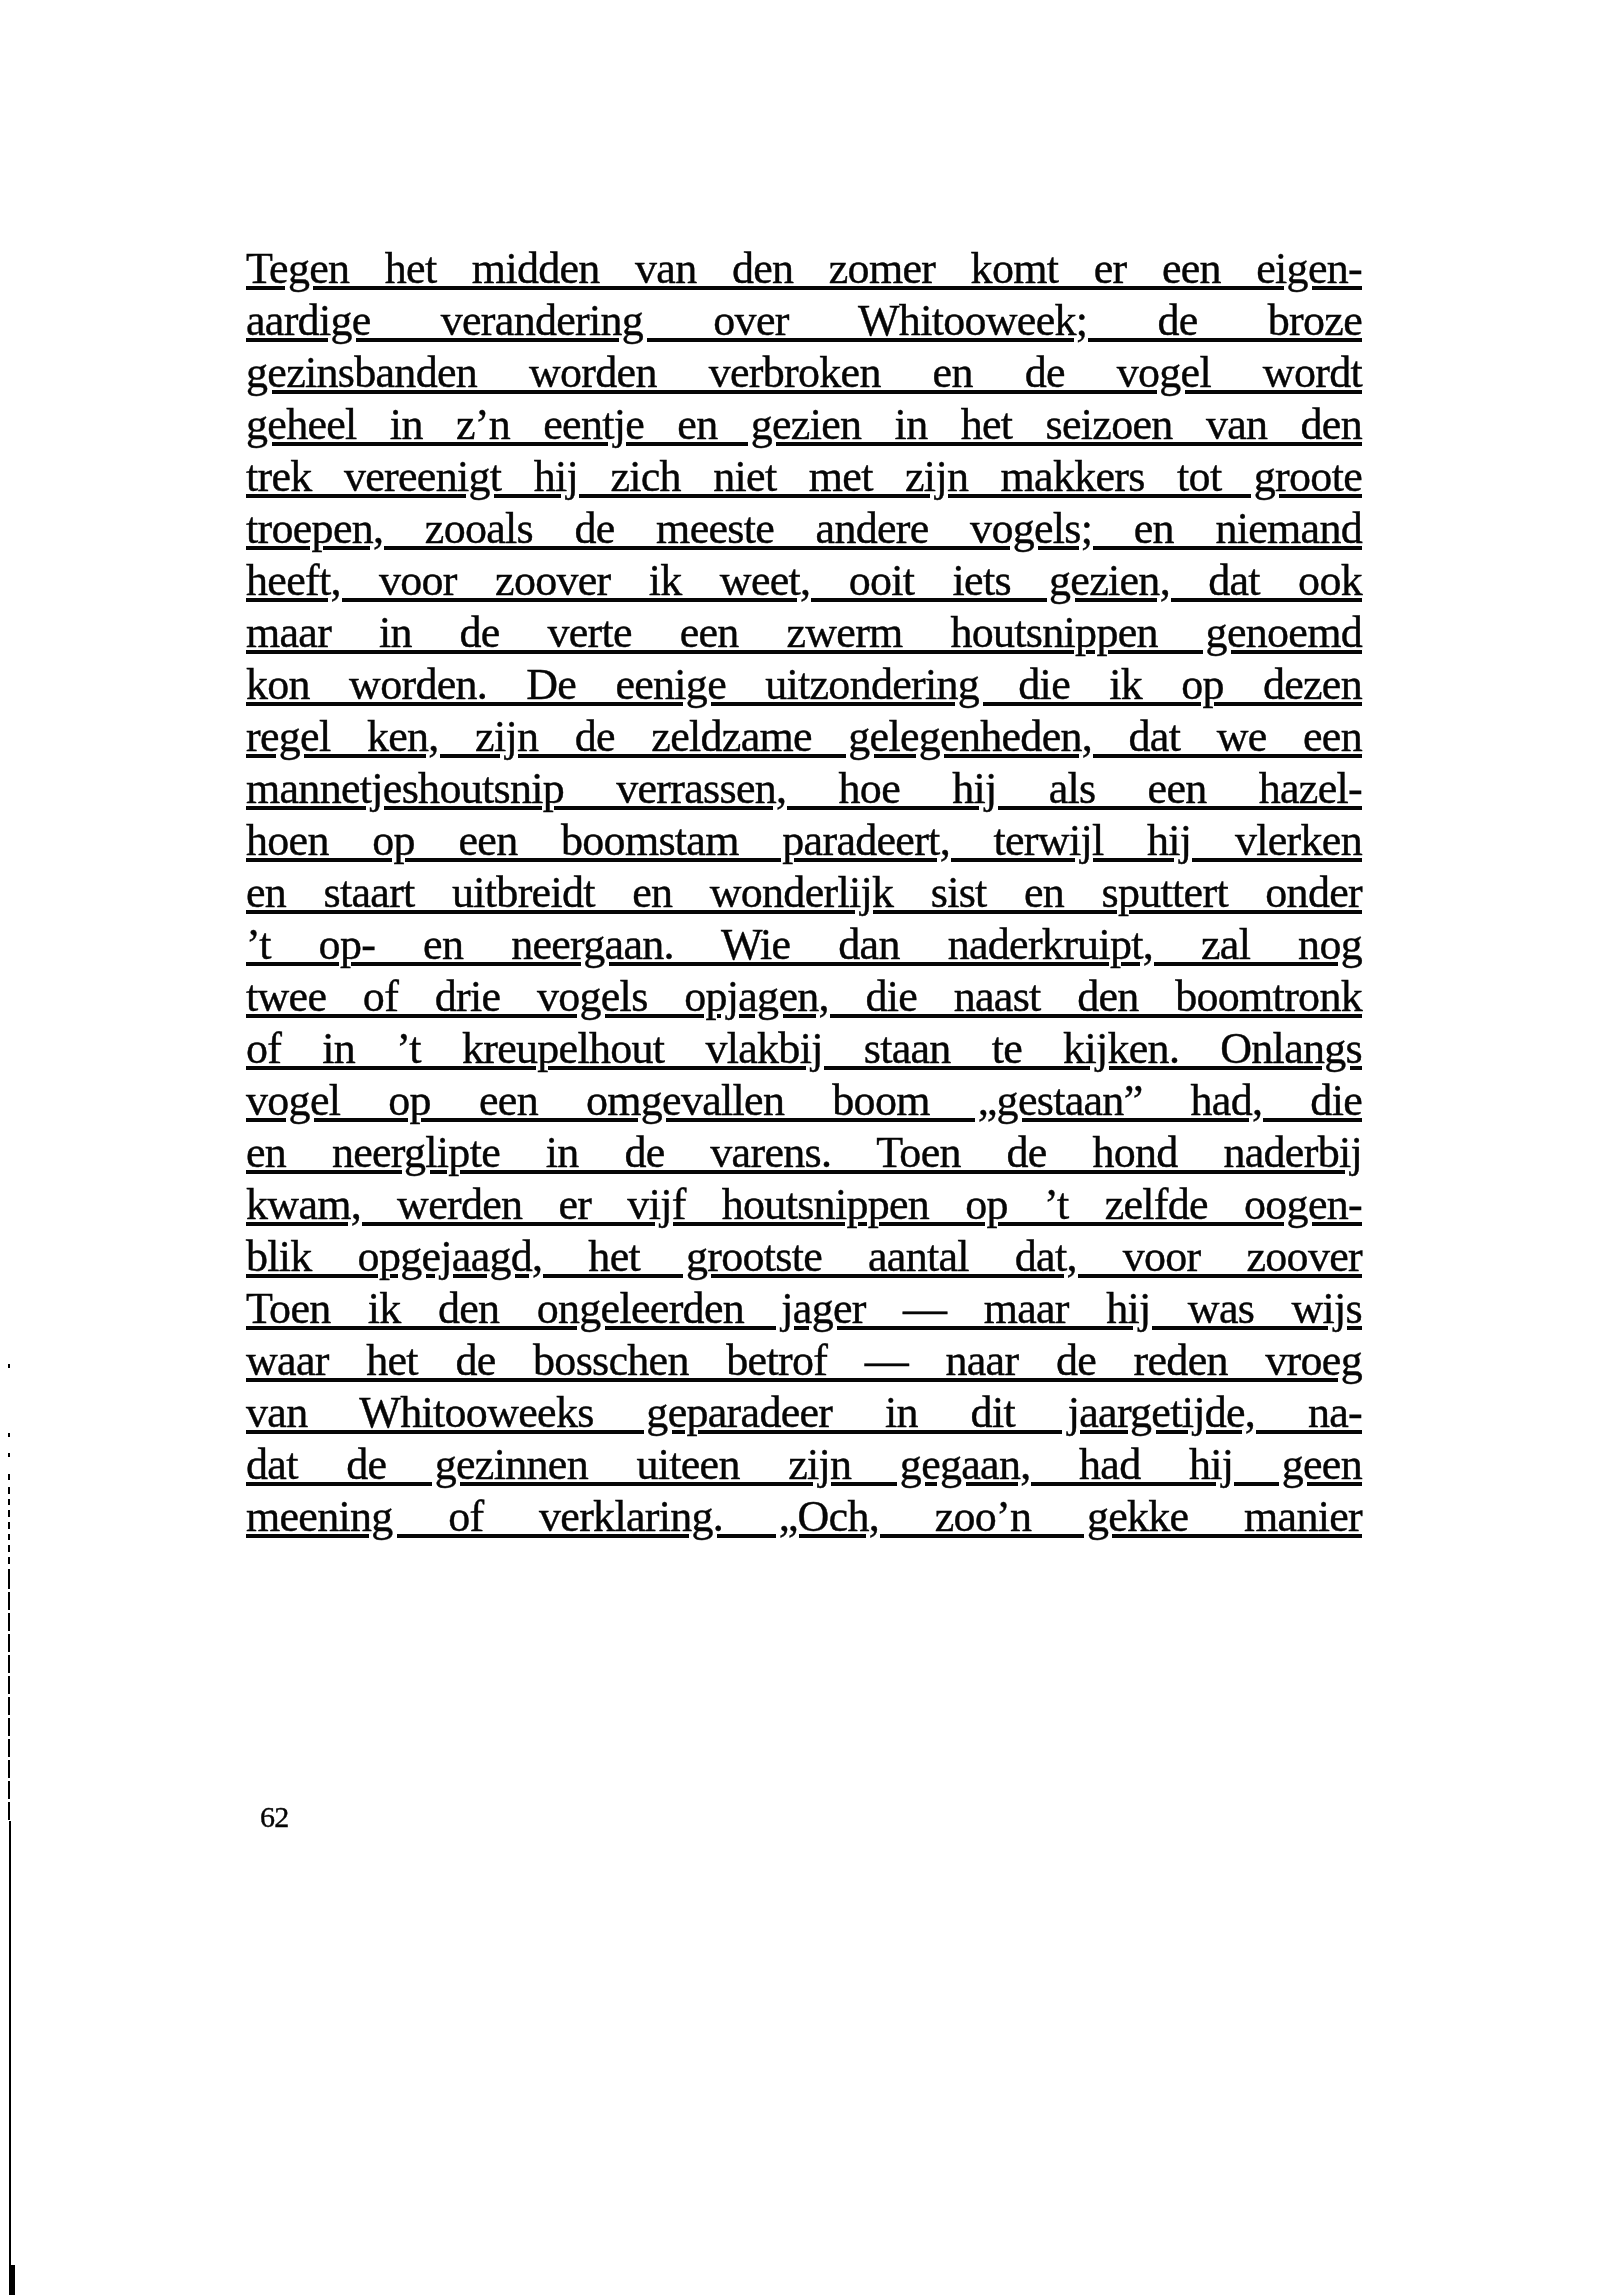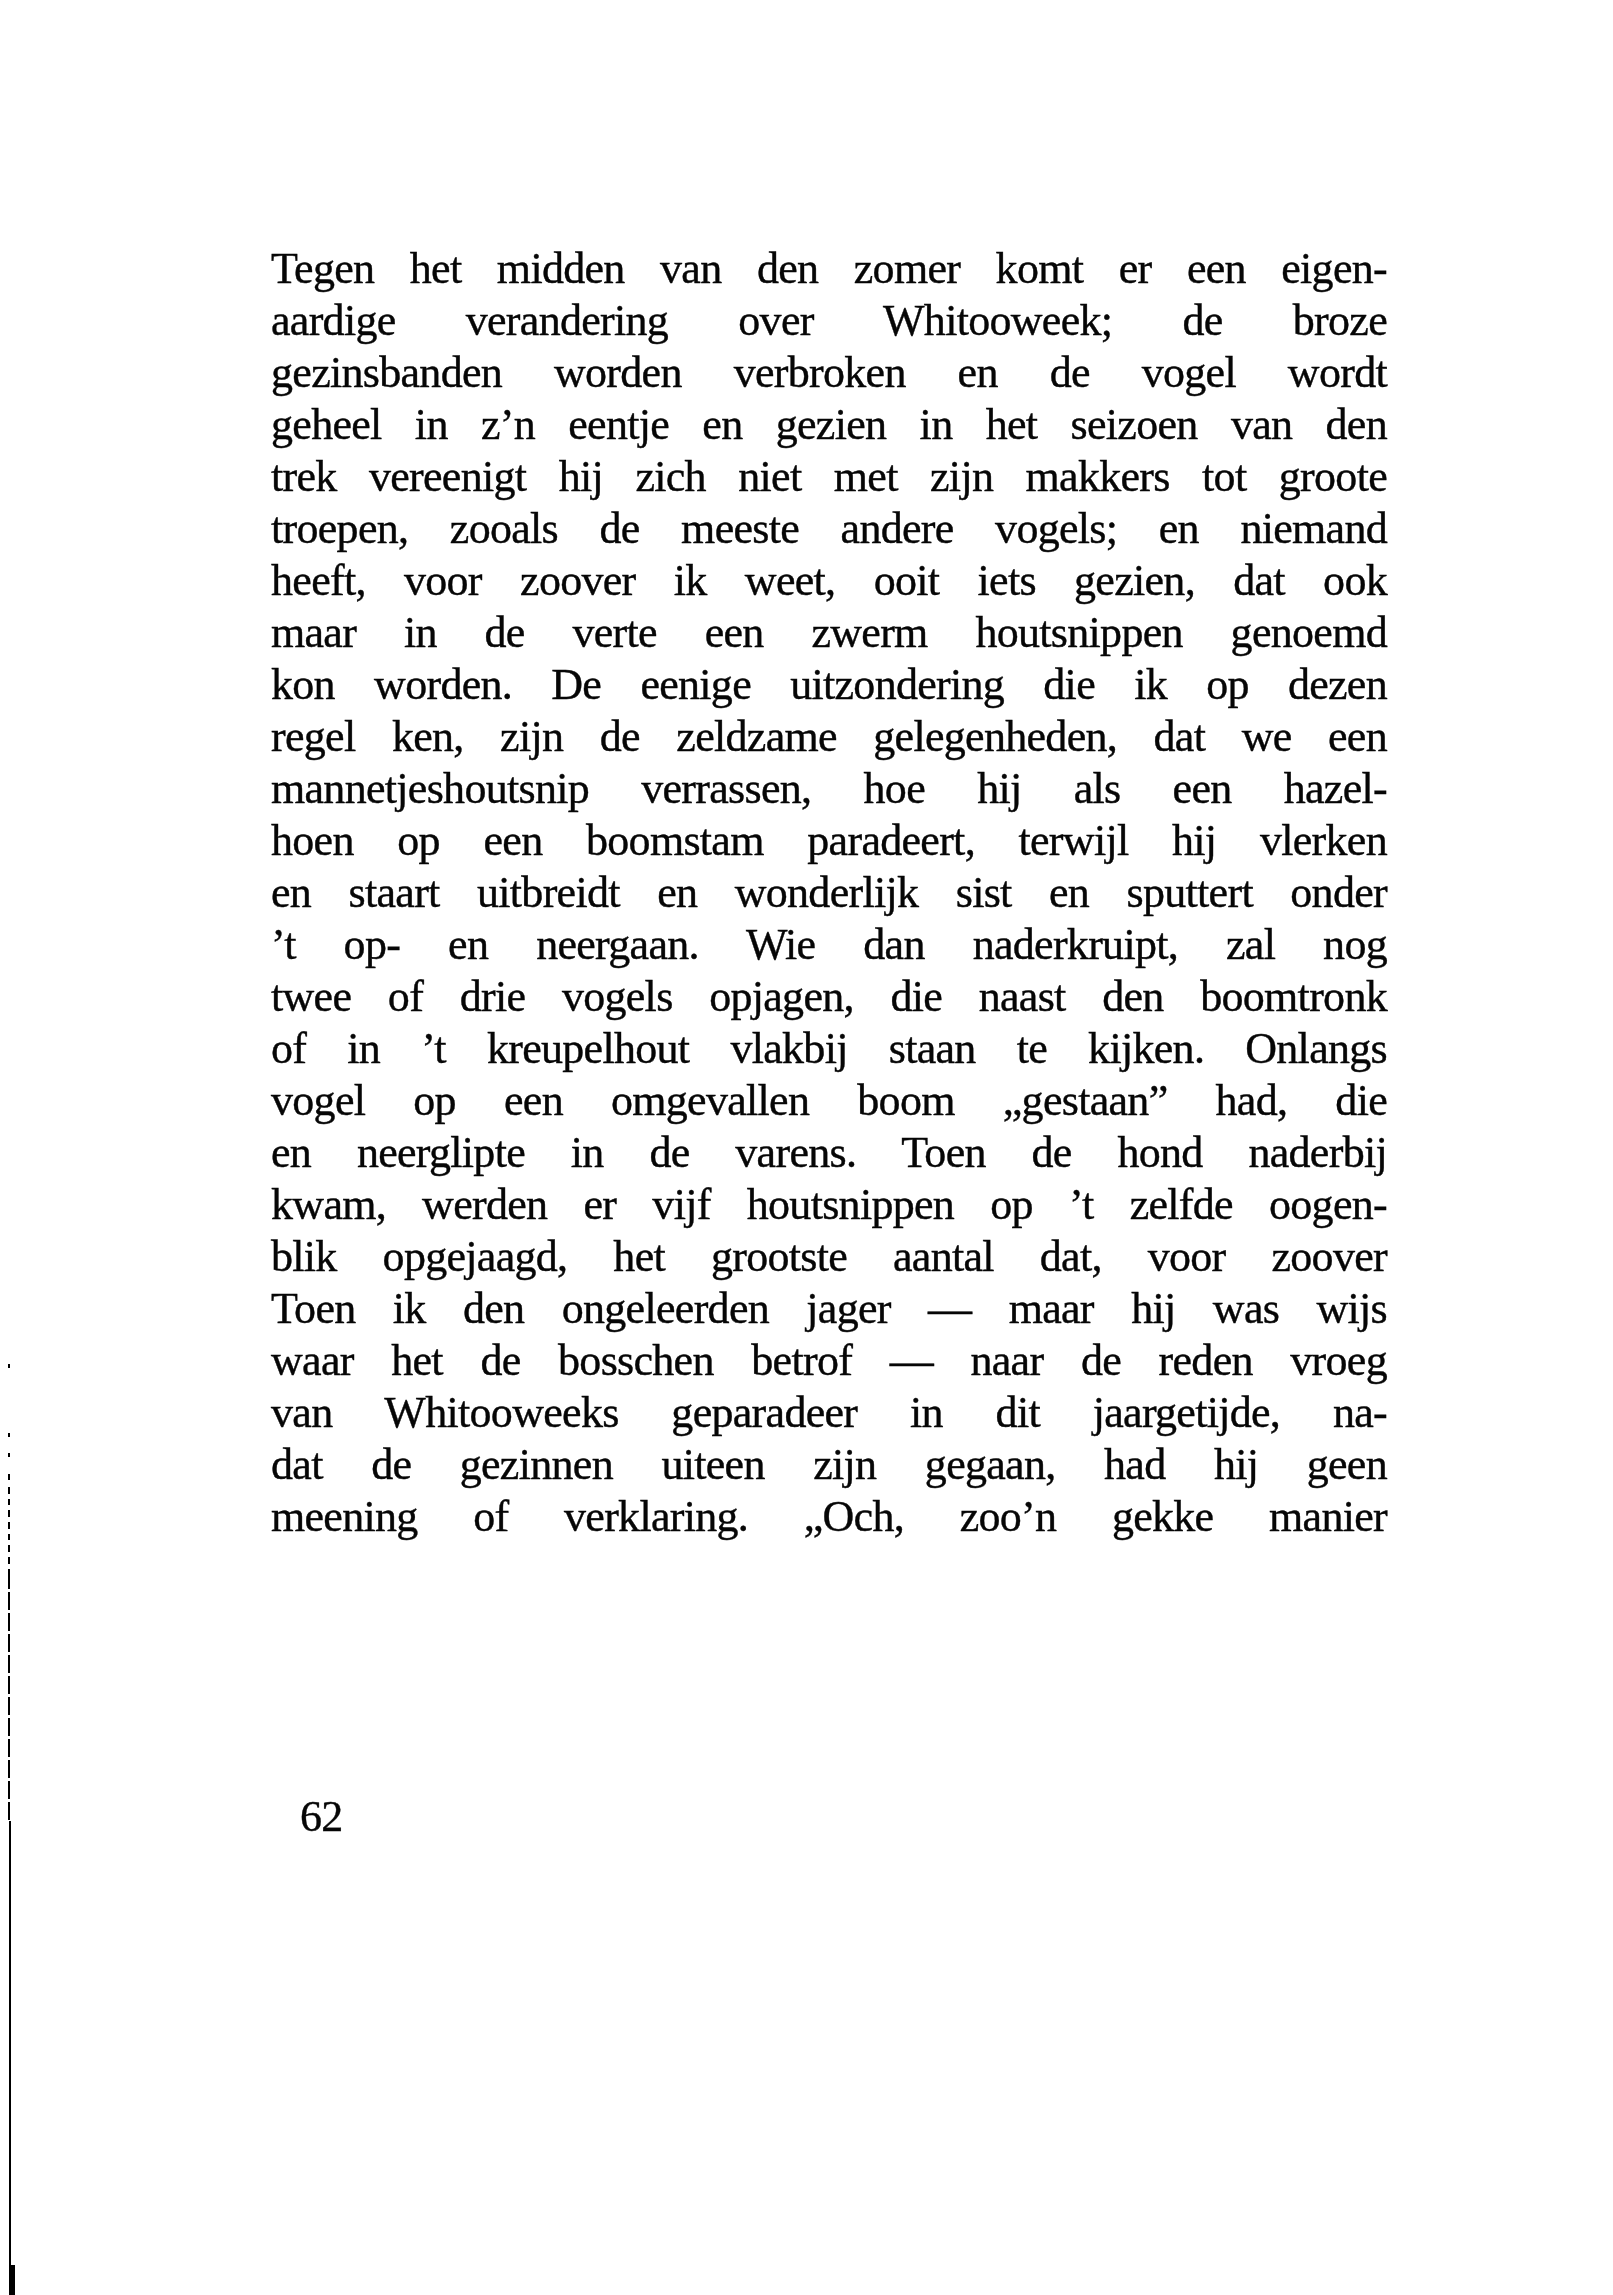--- a/index.html
+++ b/index.html
@@ -14,46 +14,46 @@
     position: relative;
     width: 1614px;
     height: 2295px;
     background: #ffffff;
     overflow: hidden;
     font-family: "Liberation Serif", "DejaVu Serif", serif;
     color: #060606;
   }
   .text-block {
     position: absolute;
-    left: 271px;
+    left: 246px;
     top: 243px;
     width: 1116px;
+    text-decoration: underline;
   }
   .line {
     font-size: 44px;
     line-height: 52px;
     height: 52px;
     letter-spacing: -0.7px;
     white-space: normal;
     text-align: justify;
     text-align-last: justify;
     text-justify: inter-word;
     -webkit-text-stroke: 0.4px #060606;
   }
   .line.short {
     text-align-last: left;
   }
   .page-number {
     position: absolute;
     left: 260px;
     top: 1791px;
-    font-size: 44px;
+    font-size: 30px;
     line-height: 52px;
     letter-spacing: -0.7px;
-    margin-left: 40px;
     -webkit-text-stroke: 0.4px #060606;
   }
   
   .artifact { position: absolute; background: #000; }
   .artifact.dot1 { left: 8px; top: 1364px; width: 2.2px; height: 4.4px; }
   .artifact.dot2 { left: 8px; top: 1433px; width: 2.2px; height: 3.7px; }
   .artifact.dot3 { left: 8px; top: 1453px; width: 2.2px; height: 3.7px; }
   .artifact.dot4 { left: 8px; top: 1474px; width: 2.2px; height: 5.9px; }
   .artifact.dashes {
     left: 8px; top: 1487px; width: 2.2px; height: 84px;

